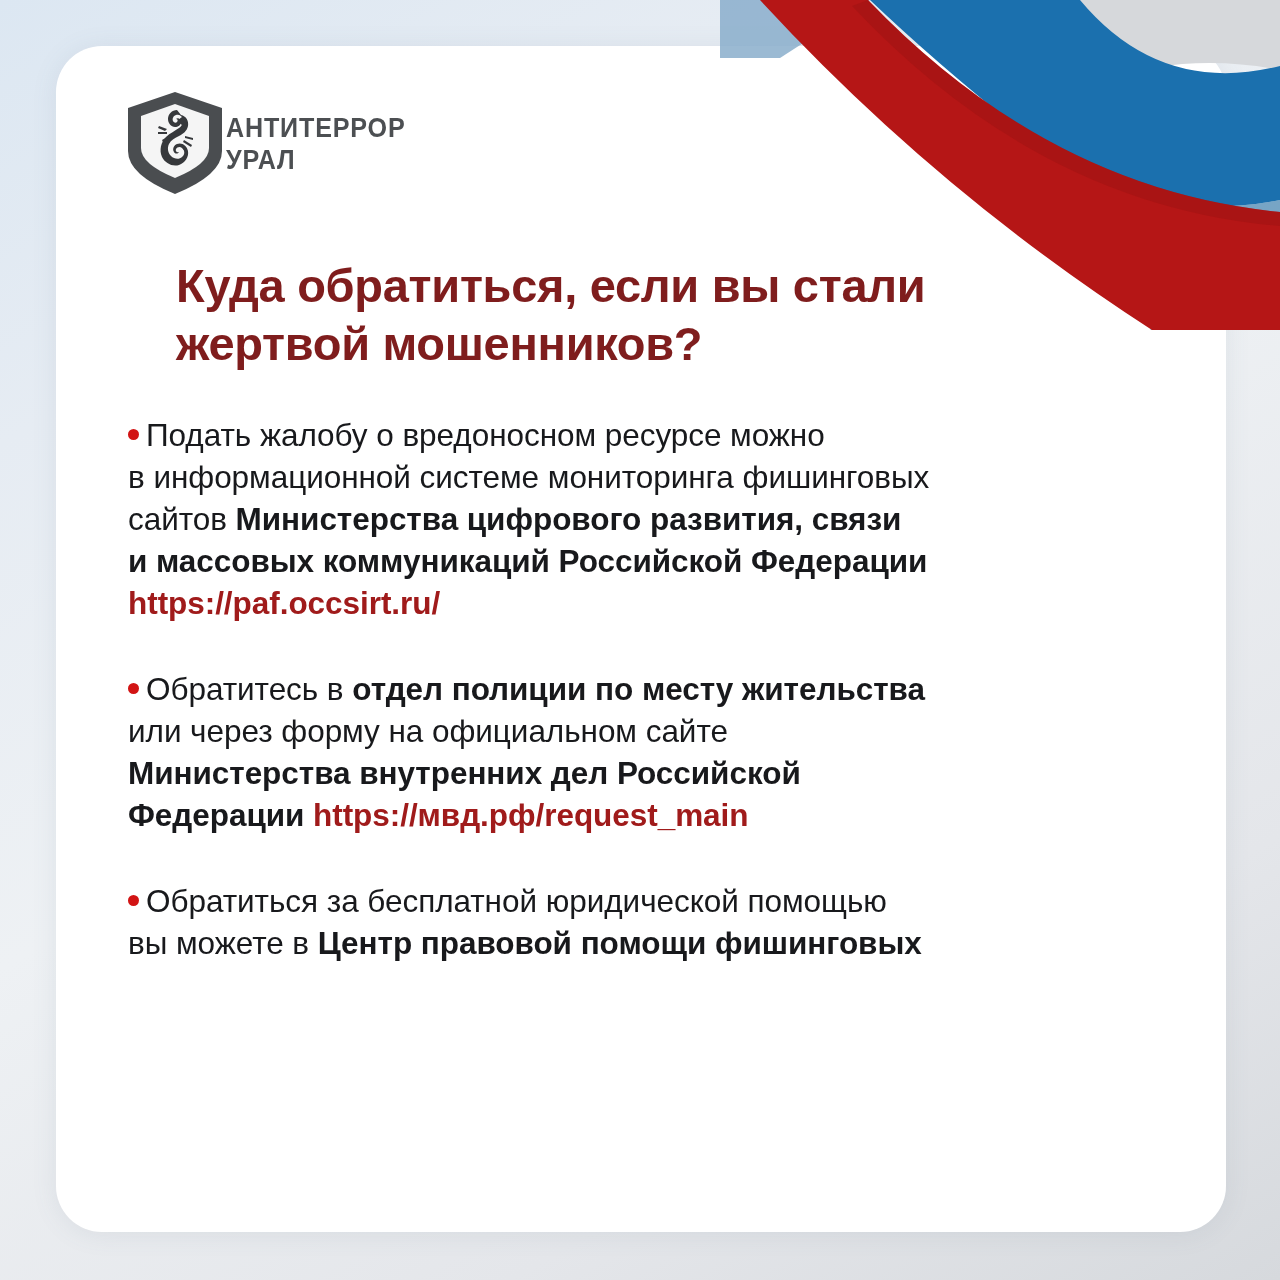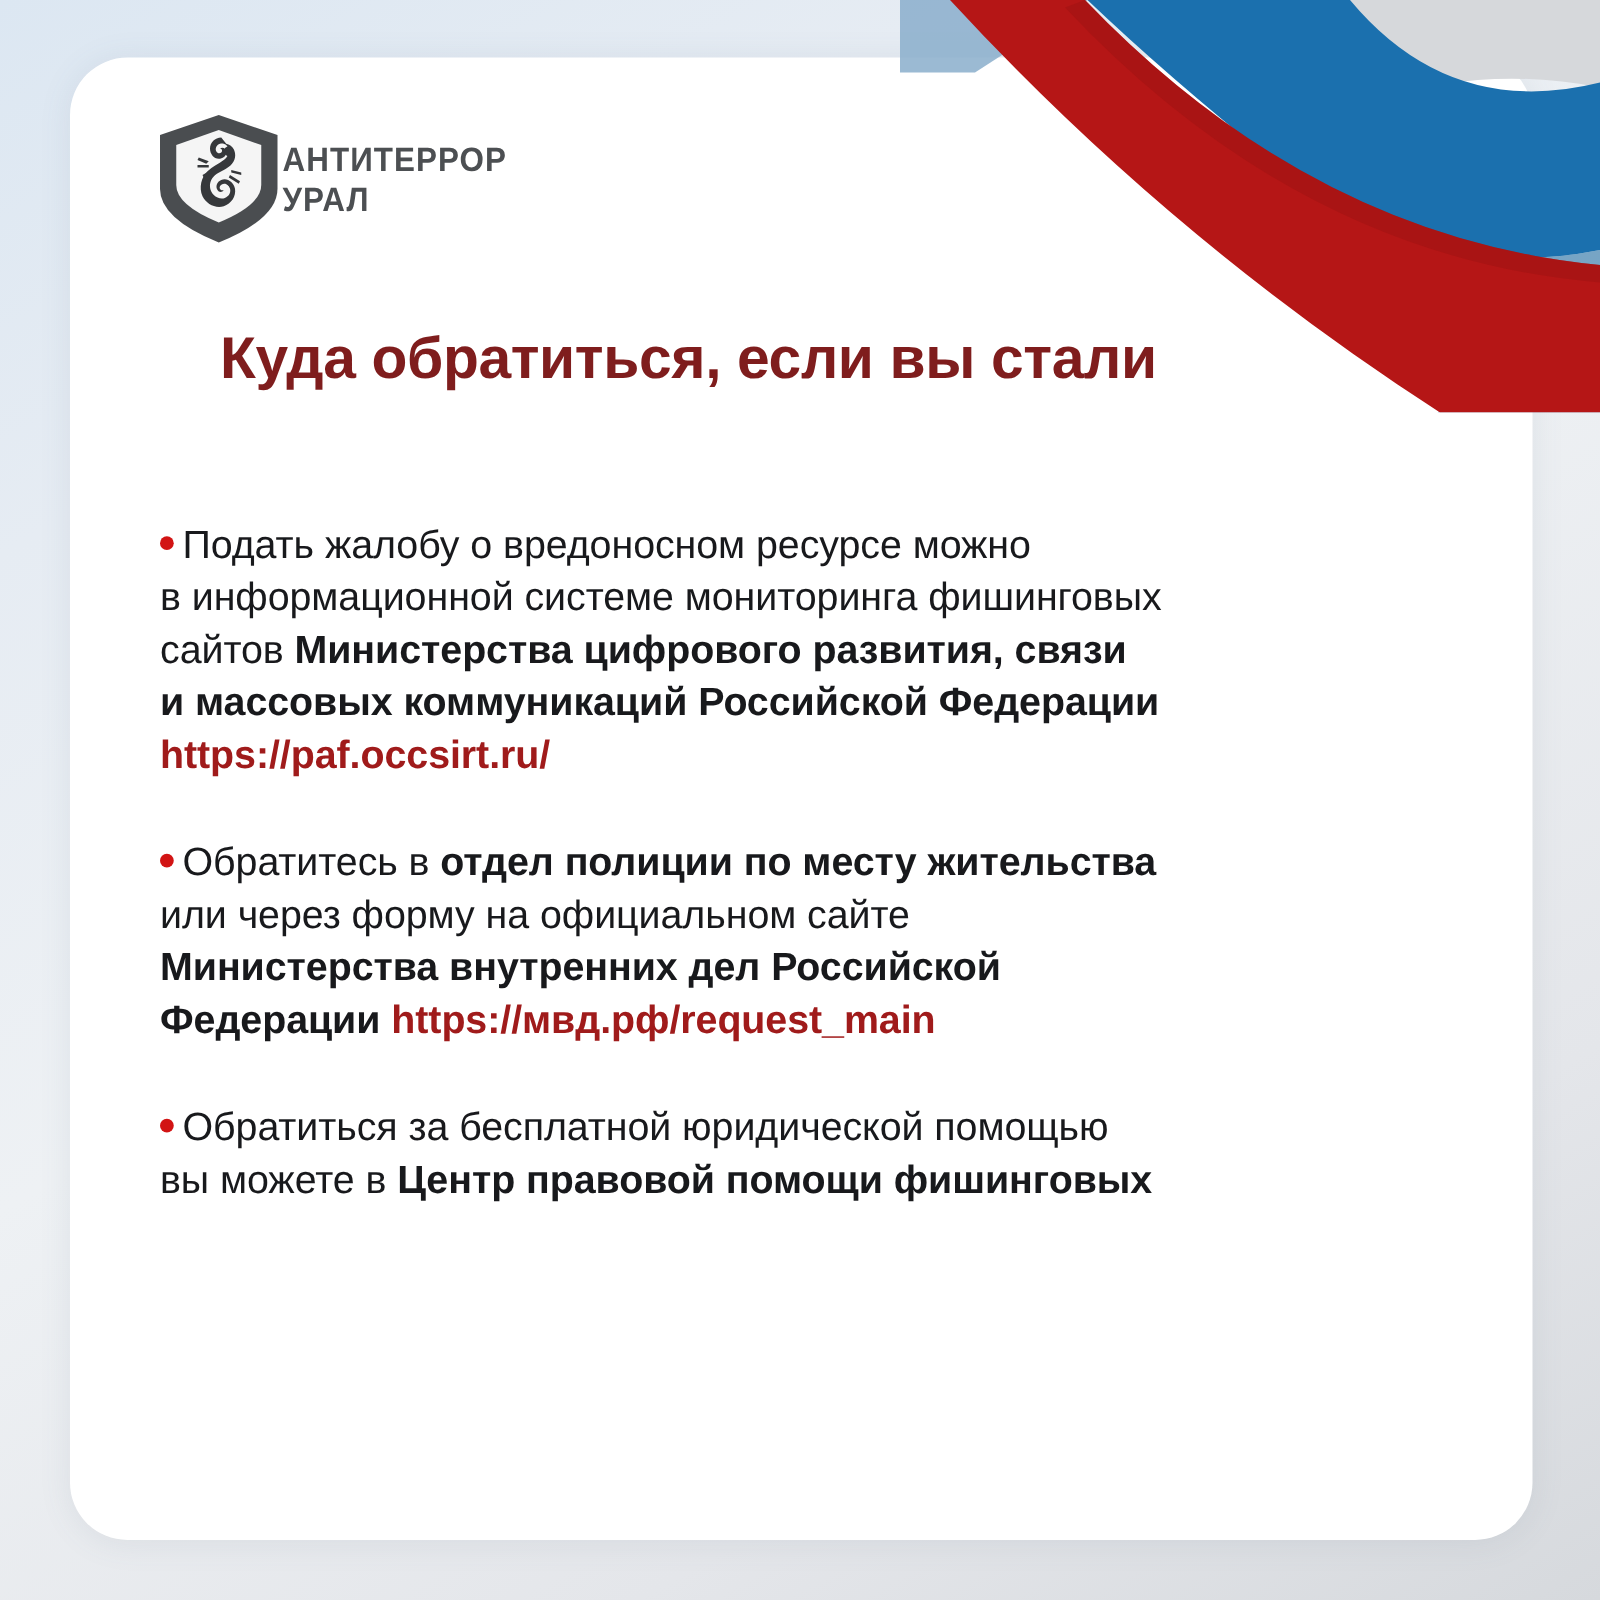--- a/index.html
+++ b/index.html
@@ -156,20 +156,21 @@
         </g>
       </svg>
       <div id="logo-words">
         <div class="logo-line">АНТИТЕРРОР</div>
         <div class="logo-line">УРАЛ</div>
       </div>
     </div>
 
     <h1 id="headline">
       <span>Куда обратиться, если вы стали</span><br>
+      <span>жертвой мошенников?</span>
     </h1>
 
     <div id="bullets">
 
       <p class="bullet">
         <span class="dot"></span><span>Подать жалобу о вредоносном ресурсе можно</span><br>
         <span>в информационной системе мониторинга фишинговых</span><br>
         <span>сайтов </span><span class="b">Министерства цифрового развития, связи</span><br>
         <span class="b">и массовых коммуникаций Российской Федерации</span><br>
         <span class="url">https://paf.occsirt.ru/</span>

